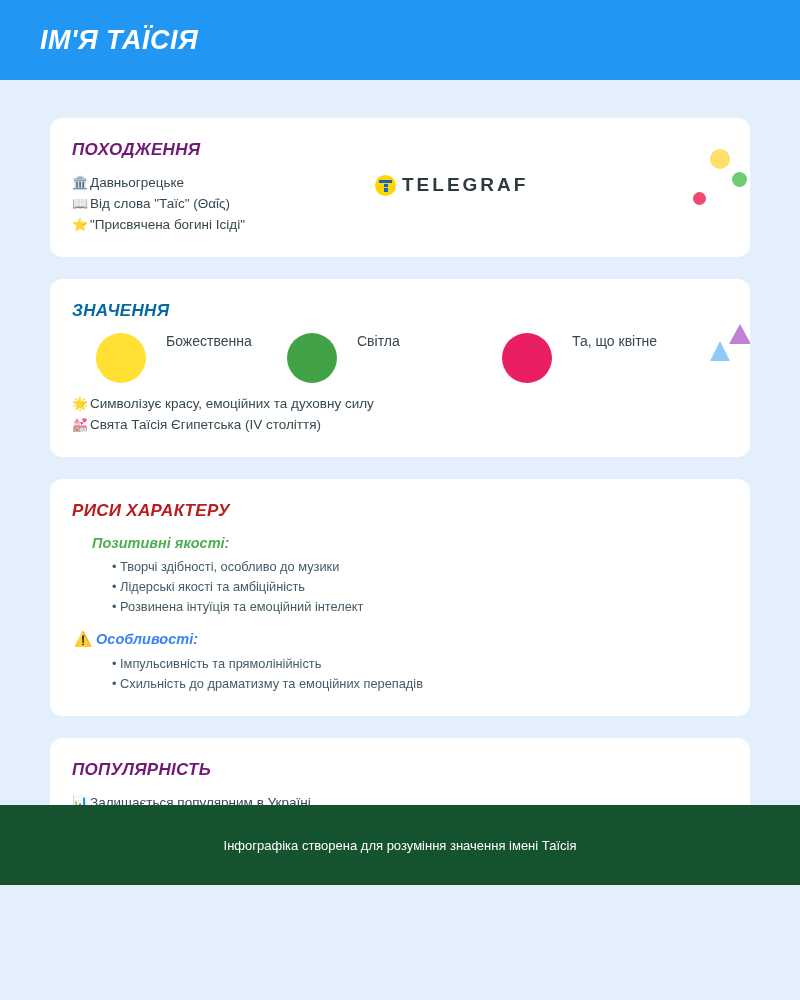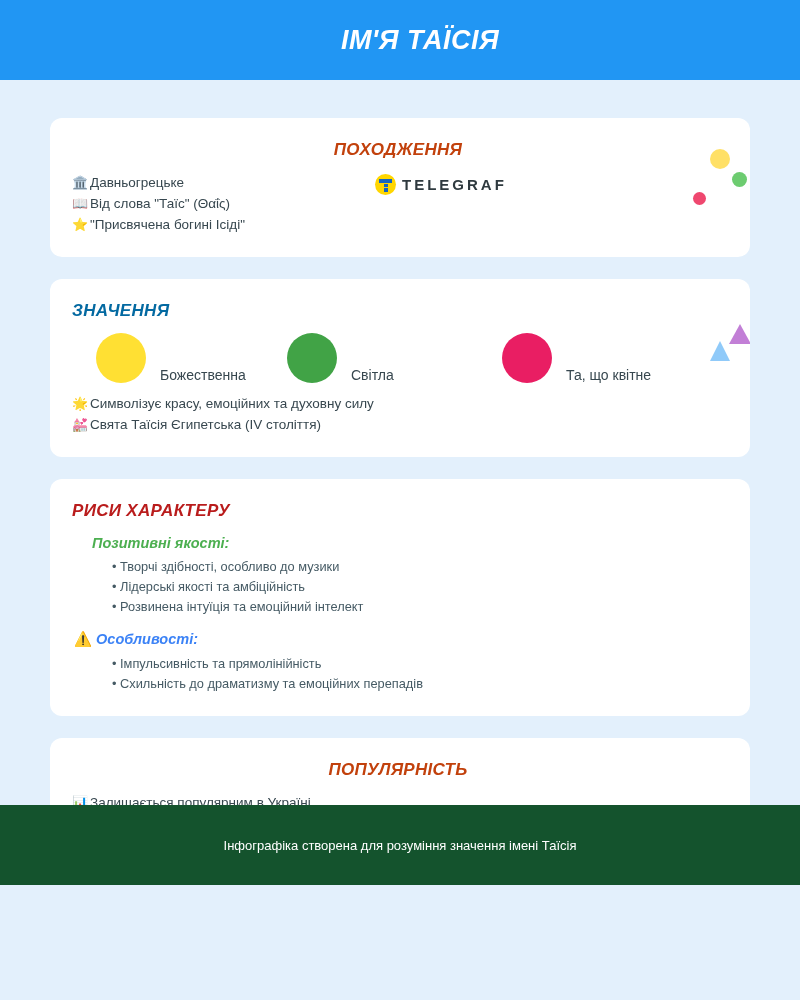--- a/index.html
+++ b/index.html
@@ -15,21 +15,21 @@
     overflow: hidden;
     position: relative;
   }
 
   
   .header {
     height: 80px;
     background: #2196f3;
     display: flex;
     align-items: center;
-    justify-content: center;
+    justify-content: flex-start;
     padding-left: 40px;
   }
   .header-title {
     color: #ffffff;
     font-size: 27px;
     font-weight: bold;
     font-style: italic;
     letter-spacing: 0.5px;
   }
 
@@ -46,21 +46,21 @@
     margin-bottom: 22px;
   }
 
   .card-title {
     font-size: 17px;
     font-weight: bold;
     font-style: italic;
     margin: 0 0 12px 0;
     letter-spacing: 0.3px;
   }
-  .title-blue   { color: #c2410c; text-align: center; }
+  .title-blue   { color: #701a75; }
   .title-orange { color: #0369a1; }
   .title-purple { color: #b91c1c; }
 
   .fact-line {
     font-size: 13.5px;
     color: #37474f;
     line-height: 21px;
     white-space: nowrap;
   }
   .fact-emoji {
@@ -88,43 +88,43 @@
     position: relative;
   }
   .brand-mark .bar {
     position: absolute;
     background: #1565c0;
   }
   .brand-mark .bar-top   { left: 4px;  top: 5px;  width: 13px; height: 3.5px; }
   .brand-mark .bar-mid   { left: 9px;  top: 9.5px; width: 3.5px; height: 3px; }
   .brand-mark .bar-stem  { left: 9px;  top: 13.5px; width: 3.5px; height: 4px; }
   .brand-text {
-    font-size: 15px;
+    font-size: 19px;
     font-weight: bold;
     letter-spacing: 3px;
     color: #2f3a3f;
   }
 
   .deco { position: absolute; }
   .deco-circle { border-radius: 50%; }
   .dot-yellow { width: 20px; height: 20px; background: #ffe066; left: 660px; top: 31px; }
   .dot-green  { width: 15px; height: 15px; background: #6dcc70; left: 682px; top: 54px; }
   .dot-pink   { width: 13px; height: 13px; background: #ef476f; left: 643px; top: 74px; }
 
   
   .meaning-card { overflow: hidden; }
   .meaning-row {
     display: flex;
     align-items: center;
     margin: 4px 0 10px 0;
   }
   .meaning-item {
     display: flex;
-    align-items: flex-end;
-    gap: 14px;
+    align-items: flex-start;
+    gap: 20px;
     width: 215px;
   }
   .meaning-item:first-child { padding-left: 24px; width: 191px; }
   .swatch {
     width: 50px;
     height: 50px;
     border-radius: 50%;
     flex: none;
   }
   .meaning-label {

